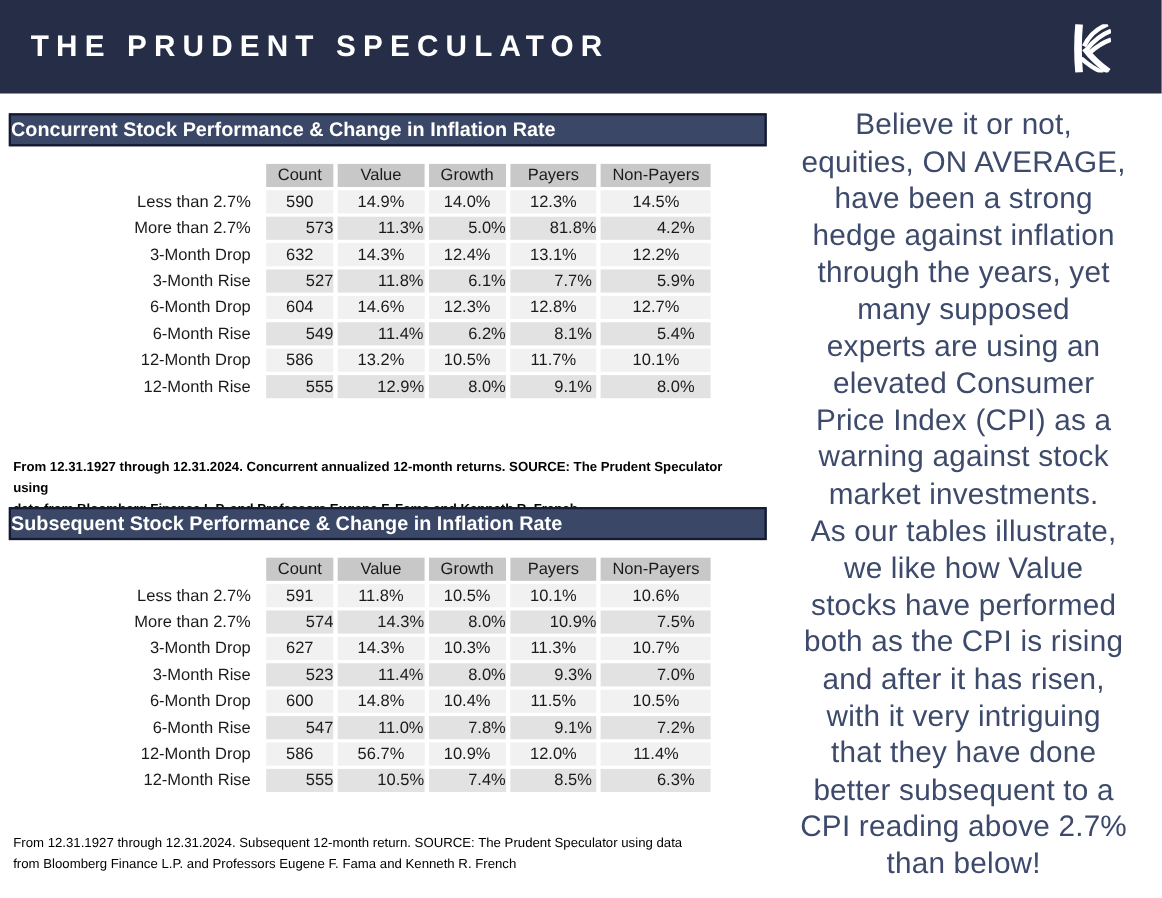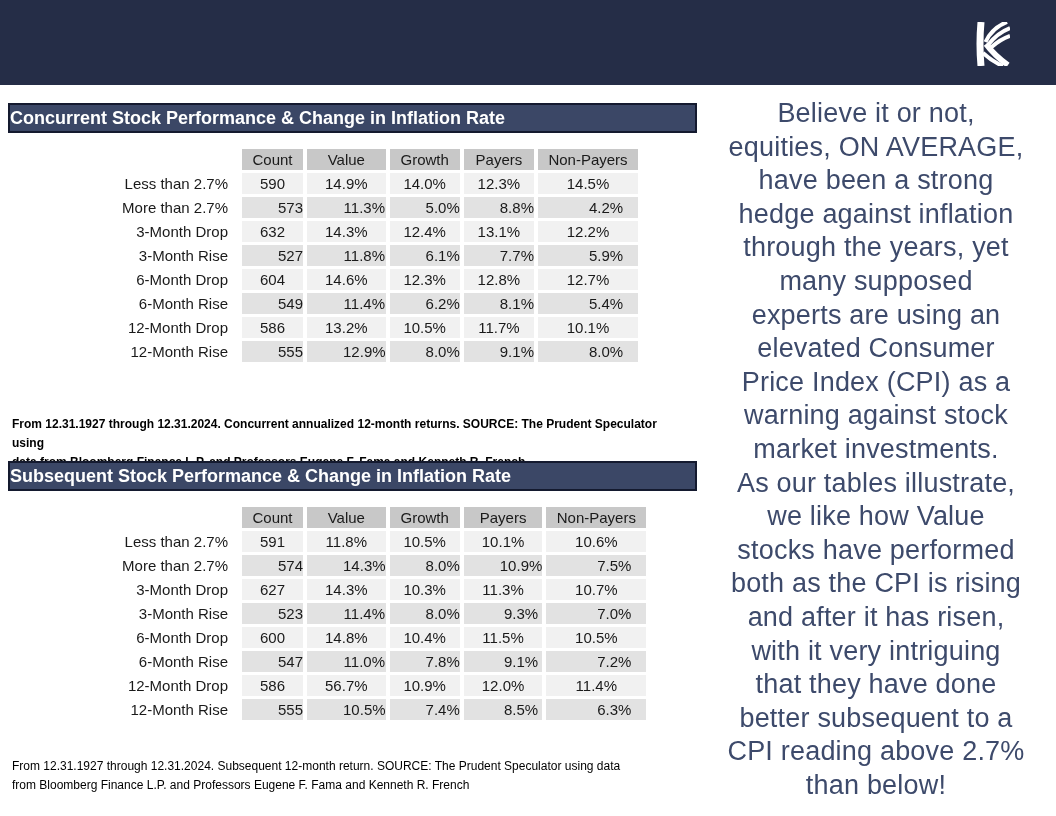--- a/index.html
+++ b/index.html
@@ -104,20 +104,21 @@
     font-size: 27px;
     line-height: 33.6px;
     letter-spacing: 0.2px;
     white-space: pre-line;
   }
 </style>
 </head>
 <body>
 
 <header class="app-header">
+  <div class="app-title">THE PRUDENT SPECULATOR</div>
   <svg class="brand-logo" viewBox="0 0 34 44" xmlns="http://www.w3.org/2000/svg" aria-hidden="true">
     <g fill="none" stroke="#FFFFFF">
       <path d="M5 0 Q3 22 5 44" stroke-width="7"></path>
       <path d="M31 0 Q16 6 9.5 20" stroke-width="4"></path>
       <path d="M34 6 Q21 11 12 23" stroke-width="4"></path>
       <path d="M34 14 Q25 17 15 25.5" stroke-width="4"></path>
       <path d="M10 22 Q19 34 32 43" stroke-width="5.5"></path>
       <path d="M7 31 Q17 40 27 44" stroke-width="4"></path>
     </g>
   </svg>
@@ -156,21 +157,21 @@
             <td class="val">14.9%</td>
             <td class="val">14.0%</td>
             <td class="val">12.3%</td>
             <td class="val">14.5%</td>
           </tr>
           <tr class="dark">
             <td class="rowlabel">More than 2.7%</td>
             <td class="val">573</td>
             <td class="val">11.3%</td>
             <td class="val">5.0%</td>
-            <td class="val">8.8%</td>
+            <td class="val">81.8%</td>
             <td class="val">4.2%</td>
           </tr>
           <tr class="light">
             <td class="rowlabel">3-Month Drop</td>
             <td class="val">632</td>
             <td class="val">14.3%</td>
             <td class="val">12.4%</td>
             <td class="val">13.1%</td>
             <td class="val">12.2%</td>
           </tr>

